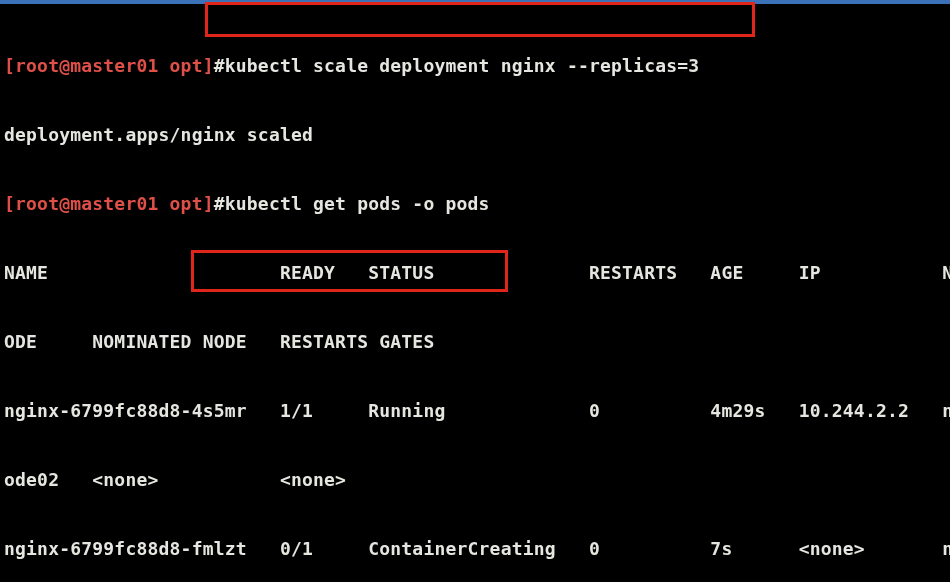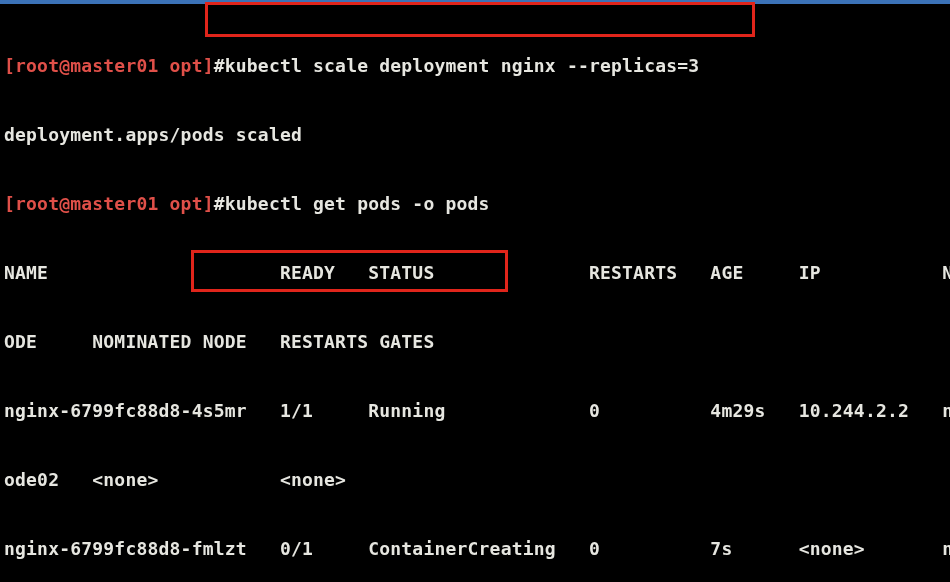--- a/index.html
+++ b/index.html
@@ -59,21 +59,21 @@
 </style>
 </head>
 <body>
 
 <div class="screen">
 
   <div class="top-edge"></div>
 
   <div class="term">
     <div class="line"><span class="prompt">[root@master01 opt]</span><span>#kubectl scale deployment nginx --replicas=3</span></div>
-    <div class="line"><span class="prompt"></span><span>deployment.apps/pods scaled</span></div>
+    <div class="line"><span class="prompt"></span><span>deployment.apps/nginx scaled</span></div>
     <div class="line"><span class="prompt">[root@master01 opt]</span><span>#kubectl get pods -o pods</span></div>
     <div class="line"><span class="prompt"></span><span>NAME                     READY   STATUS              RESTARTS   AGE     IP           N</span></div>
     <div class="line"><span class="prompt"></span><span>ODE     NOMINATED NODE   RESTARTS GATES</span></div>
     <div class="line"><span class="prompt"></span><span>nginx-6799fc88d8-4s5mr   1/1     Running             0          4m29s   10.244.2.2   n</span></div>
     <div class="line"><span class="prompt"></span><span>ode02   &lt;none&gt;           &lt;none&gt;</span></div>
     <div class="line"><span class="prompt"></span><span>nginx-6799fc88d8-fmlzt   0/1     ContainerCreating   0          7s      &lt;none&gt;       n</span></div>
     
     
     
     

